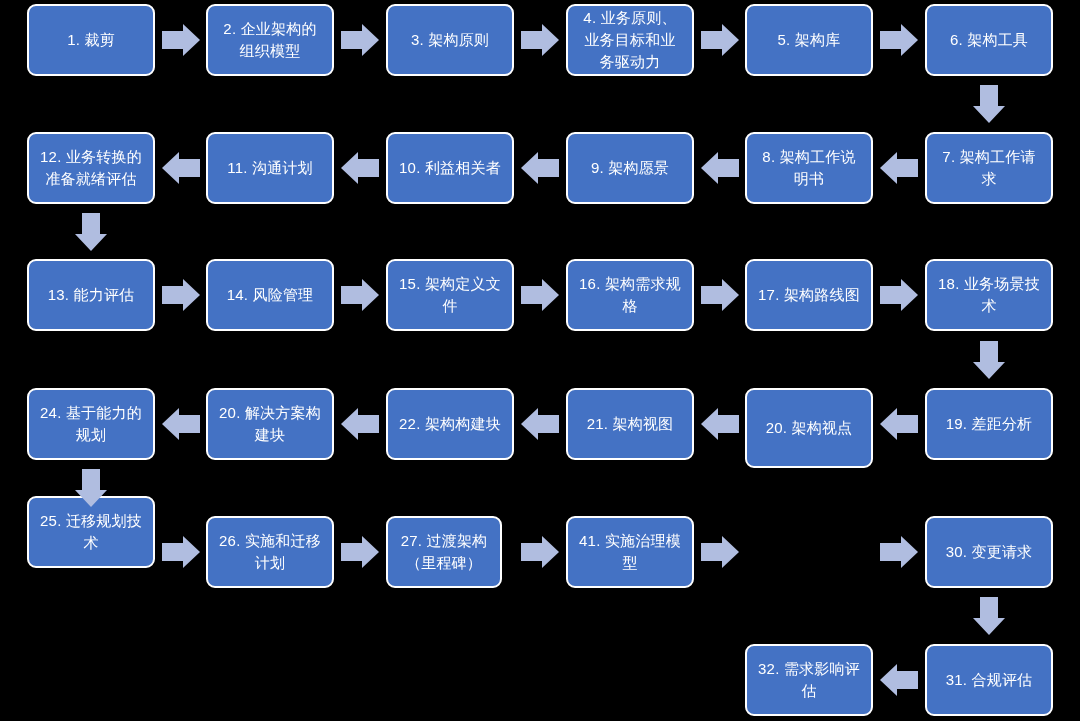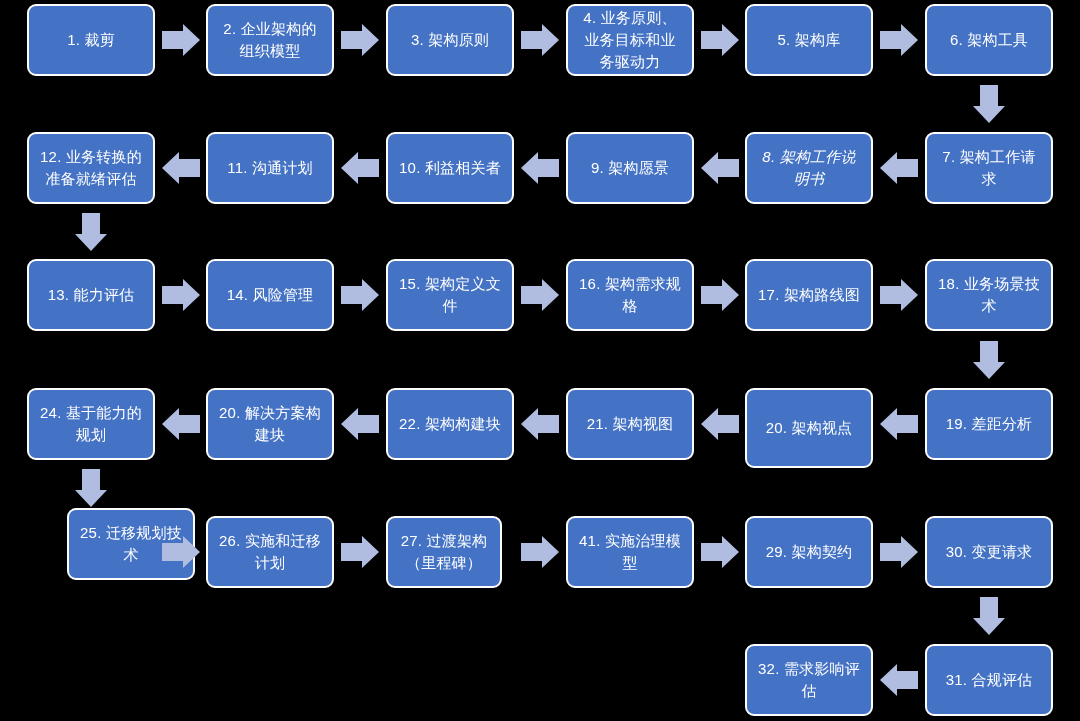--- a/index.html
+++ b/index.html
@@ -68,21 +68,21 @@
     </div>
     <div class="node" style="left: 745px; top: 4px; width: 128px; height: 72px;">
       <span class="node-label">5. 架构库</span>
     </div>
     <div class="node" style="left: 925px; top: 4px; width: 128px; height: 72px;">
       <span class="node-label">6. 架构工具</span>
     </div>
     <div class="node" style="left: 925px; top: 132px; width: 128px; height: 72px;">
       <span class="node-label">7. 架构工作请求</span>
     </div>
-    <div class="node" style="left: 745px; top: 132px; width: 128px; height: 72px; font-style: italic;">
+    <div class="node" style="left: 745px; top: 132px; width: 128px; height: 72px;">
       <span class="node-label">8. 架构工作说明书</span>
     </div>
     <div class="node" style="left: 566px; top: 132px; width: 128px; height: 72px;">
       <span class="node-label">9. 架构愿景</span>
     </div>
     <div class="node" style="left: 386px; top: 132px; width: 128px; height: 72px;">
       <span class="node-label">10. 利益相关者</span>
     </div>
     <div class="node" style="left: 206px; top: 132px; width: 128px; height: 72px;">
       <span class="node-label">11. 沟通计划</span>
@@ -119,34 +119,31 @@
     </div>
     <div class="node" style="left: 386px; top: 388px; width: 128px; height: 72px;">
       <span class="node-label">22. 架构构建块</span>
     </div>
     <div class="node" style="left: 206px; top: 388px; width: 128px; height: 72px;">
       <span class="node-label">20. 解决方案构建块</span>
     </div>
     <div class="node" style="left: 27px; top: 388px; width: 128px; height: 72px;">
       <span class="node-label">24. 基于能力的规划</span>
     </div>
-    <div class="node" style="left: 27px; top: 508px; width: 128px; height: 72px; margin-left: 40px;">
+    <div class="node" style="left: 27px; top: 496px; width: 128px; height: 72px;">
       <span class="node-label">25. 迁移规划技术</span>
     </div>
     <div class="node" style="left: 206px; top: 516px; width: 128px; height: 72px;">
       <span class="node-label">26. 实施和迁移计划</span>
     </div>
     <div class="node" style="left: 386px; top: 516px; width: 116px; height: 72px;">
       <span class="node-label">27. 过渡架构（里程碑）</span>
     </div>
     <div class="node" style="left: 566px; top: 516px; width: 128px; height: 72px;">
       <span class="node-label">41. 实施治理模型</span>
-    </div>
-    <div class="node" style="left: 745px; top: 516px; width: 128px; height: 72px;">
-      <span class="node-label">29. 架构契约</span>
     </div>
     <div class="node" style="left: 925px; top: 516px; width: 128px; height: 72px;">
       <span class="node-label">30. 变更请求</span>
     </div>
     <div class="node" style="left: 925px; top: 644px; width: 128px; height: 72px;">
       <span class="node-label">31. 合规评估</span>
     </div>
     <div class="node" style="left: 745px; top: 644px; width: 128px; height: 72px;">
       <span class="node-label">32. 需求影响评估</span>
     </div>

